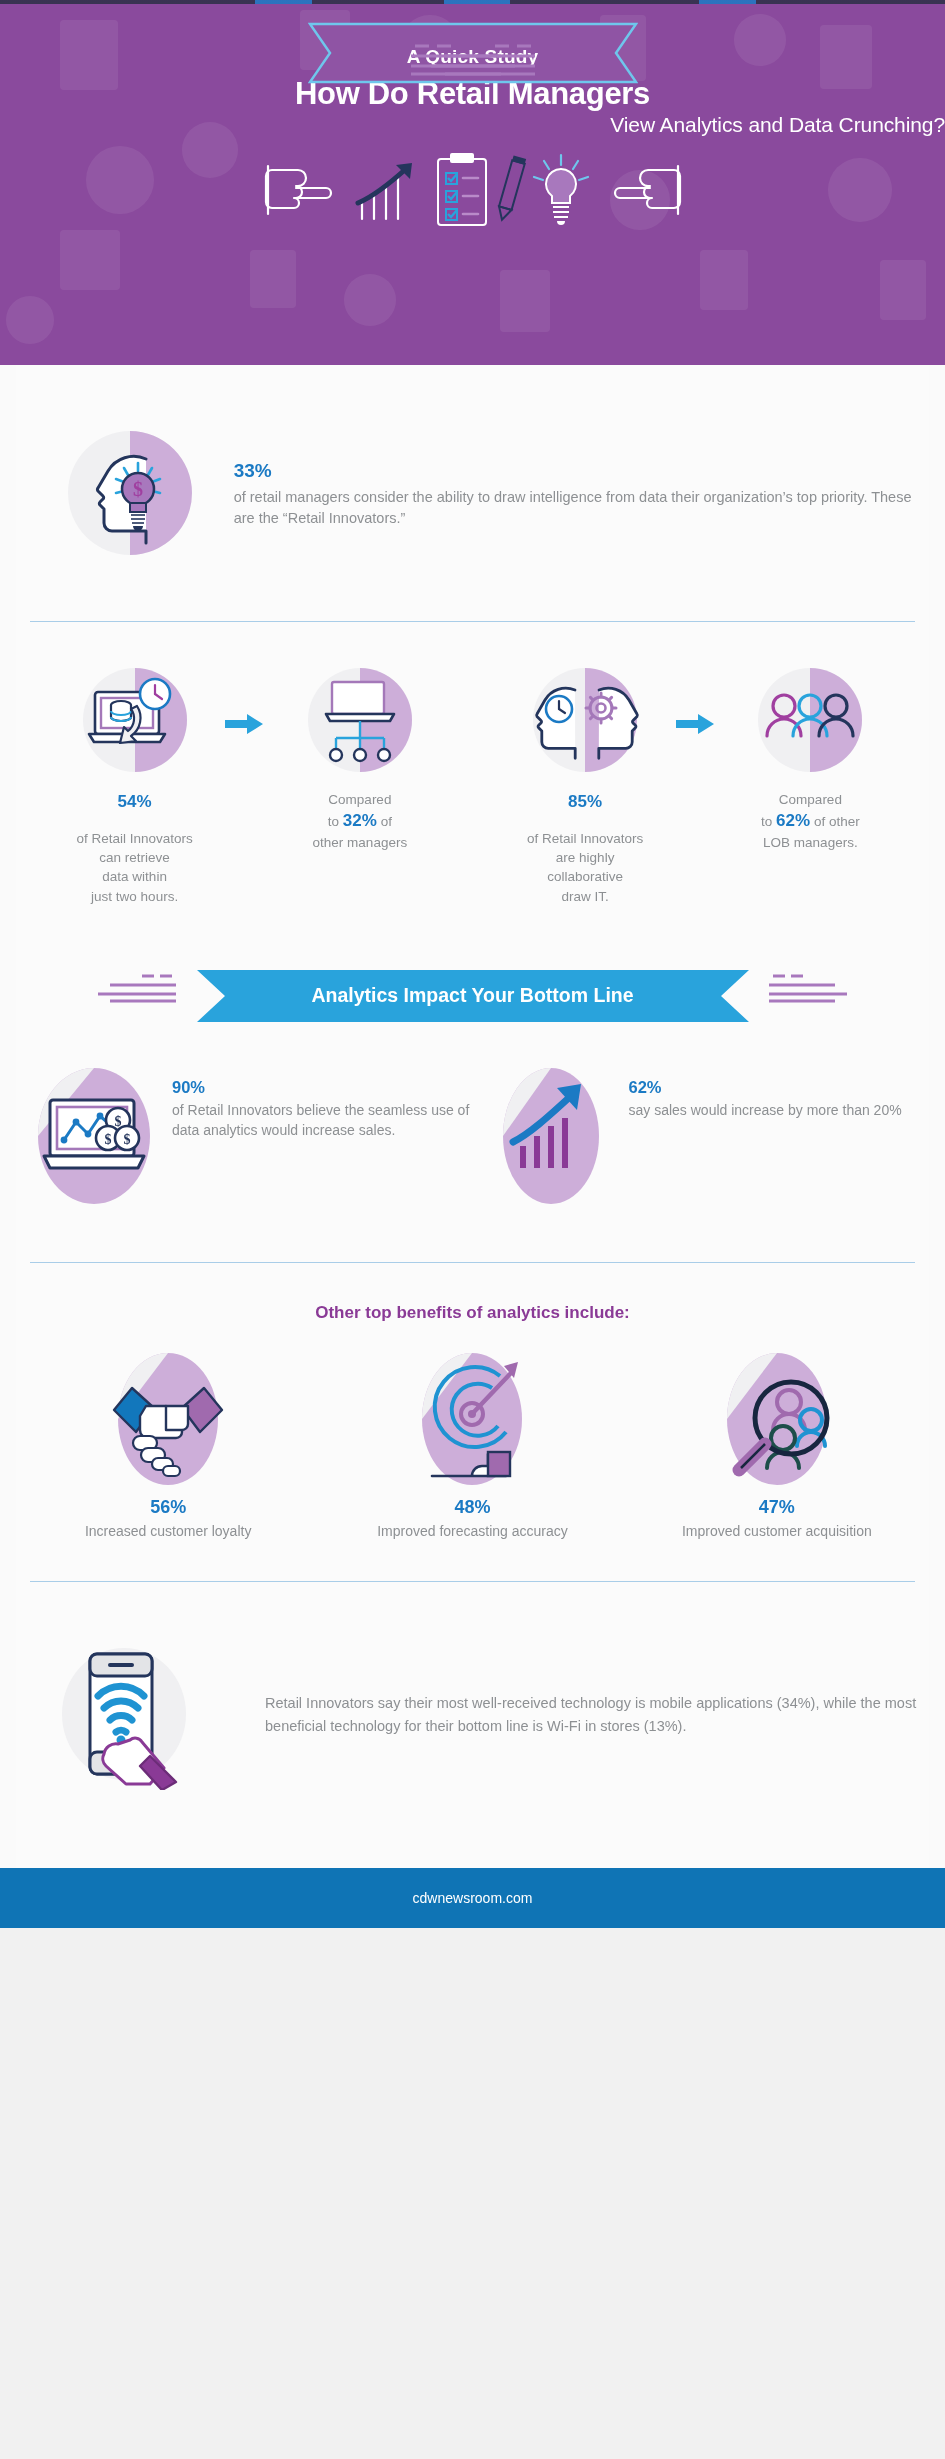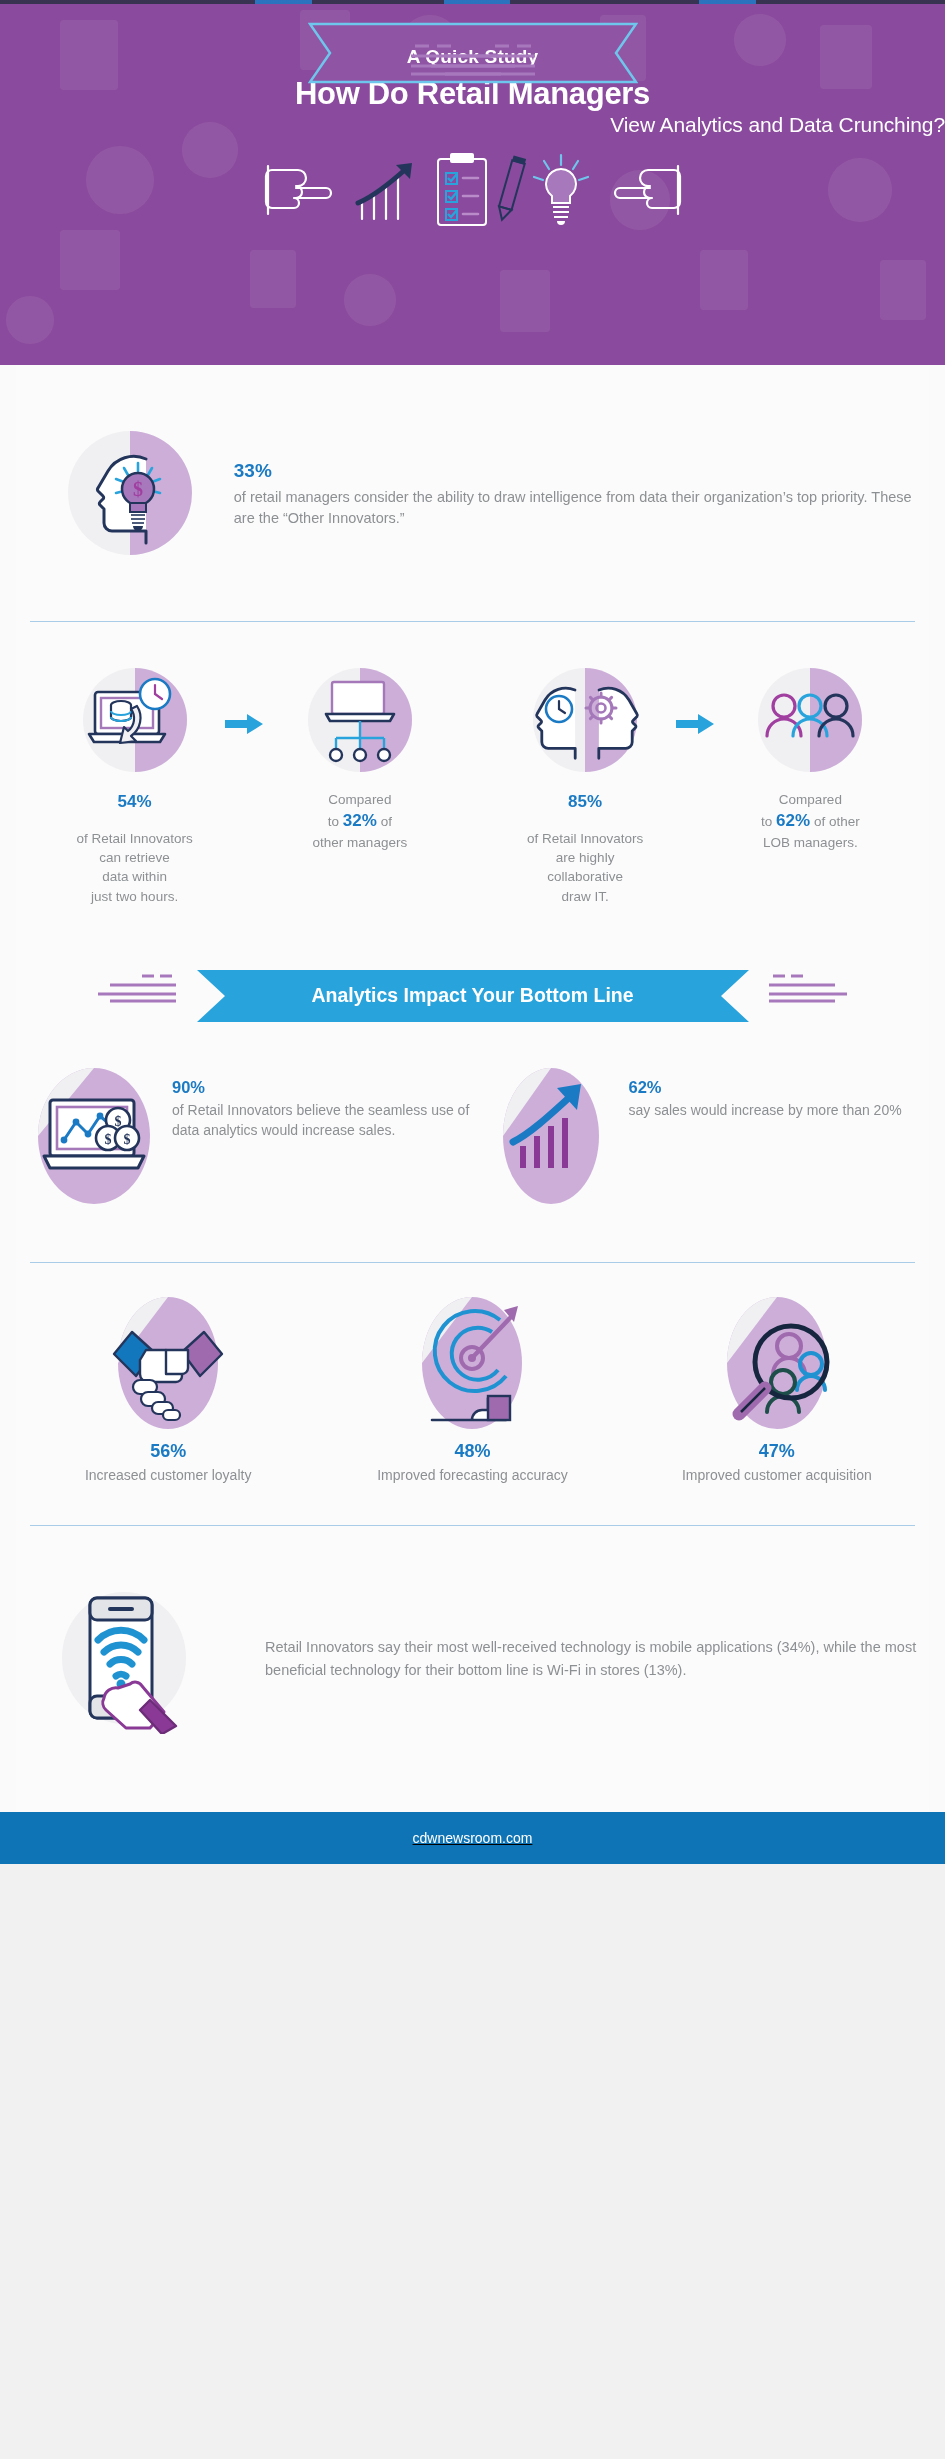--- a/index.html
+++ b/index.html
@@ -107,21 +107,21 @@
   .ben .bpct { color:#1b7ac4; font-weight:bold; font-size:18px; margin-top:18px; }
   .ben .blabel { color:#8d9093; font-size:14px; line-height:1.45; margin-top:3px; }
 
   
   .sec5 { display:flex; align-items:center; padding: 58px 0 60px 0; gap: 33px; }
   .sec5 .ico { width:220px; display:flex; justify-content:center; margin-left:30px; }
   .sec5 .txt { margin-left:16px; font-size:14.5px; color:#8d9093; line-height:1.62; }
 
   
   .footer {
-    height:52px; background:#0f74b5; display:flex; align-items:center; justify-content:center;text-decoration:underline;
+    height:60px; background:#0f74b5; display:flex; align-items:center; justify-content:center;
   }
   .footer a, .footer span { color:#fff; font-size:14px; text-decoration:none; }
 </style>
 </head>
 <body>
 
 <div class="page">
 
   <div class="header">
     <div class="topbar"></div>
@@ -275,21 +275,21 @@
           <g stroke="#24355c" stroke-width="1.6">
             <line x1="71" y1="92" x2="85" y2="92"></line>
             <line x1="71" y1="96" x2="85" y2="96"></line>
             <line x1="72" y1="100" x2="84" y2="100"></line>
           </g>
           <path d="M73 103 h10 a5 5 0 0 1 -10 0 z" fill="#24355c"></path>
         </svg>
       </div>
       <div class="txt">
         <div class="big pct">33%</div>
-        <div class="body">of retail managers consider the ability to draw intelligence from data their organization’s top priority. These are the “Other Innovators.”</div>
+        <div class="body">of retail managers consider the ability to draw intelligence from data their organization’s top priority. These are the “Retail Innovators.”</div>
       </div>
     </div>
 
     <div class="divider"></div>
 
     <div class="sec2">
 
       <div class="grp">
         <div class="col">
           <div class="circle-row">
@@ -499,20 +499,21 @@
         <div class="txt">
           <div class="big pct">62%</div>
           <div class="body">say sales would increase by more than 20%</div>
         </div>
       </div>
     </div>
 
     <div class="divider"></div>
 
     <div class="sec4">
+      <h3>Other top benefits of analytics include:</h3>
       <div class="benefits">
 
         <div class="ben">
           <div class="ico">
             <svg width="128" height="150" viewBox="0 0 128 150">
               <ellipse cx="64" cy="75" rx="50" ry="66" fill="#cdaed9"></ellipse>
               <path d="M64 9 a50 66 0 0 0 -50 66 Z" fill="#f0f0f2"></path>
               <path d="M10 66 L28 44 L50 64 L32 88 Z" fill="#1277bc" stroke="#24355c" stroke-width="2.4" stroke-linejoin="round"></path>
               <path d="M118 66 L100 44 L78 64 L96 88 Z" fill="#a06aae" stroke="#24355c" stroke-width="2.4" stroke-linejoin="round"></path>
               <path d="M42 62 h20 l16 10 v16 a6 6 0 0 1 -6 6 h-28 a8 8 0 0 1 -8 -8 v-14 z" fill="#ffffff" stroke="#24355c" stroke-width="2.4" stroke-linejoin="round"></path>

